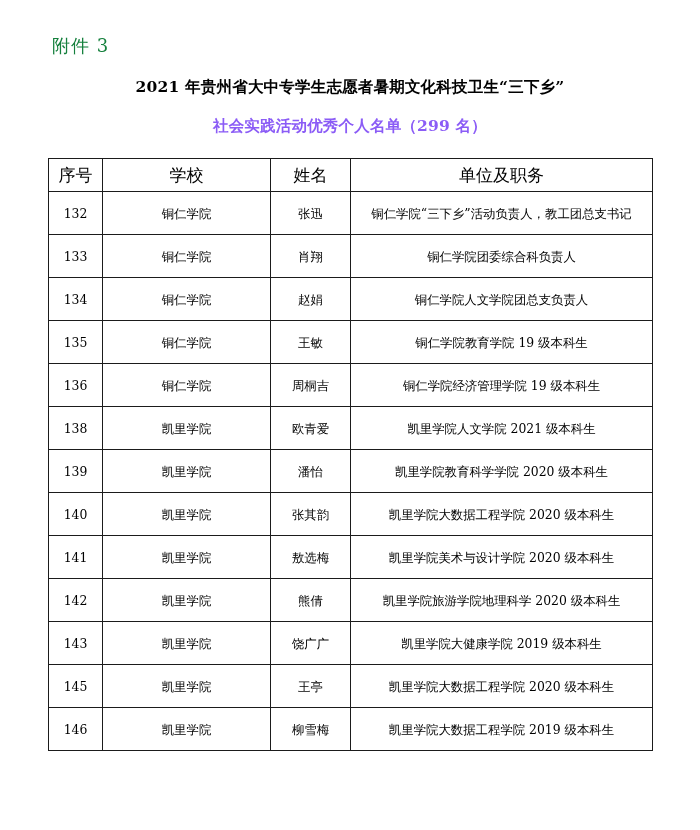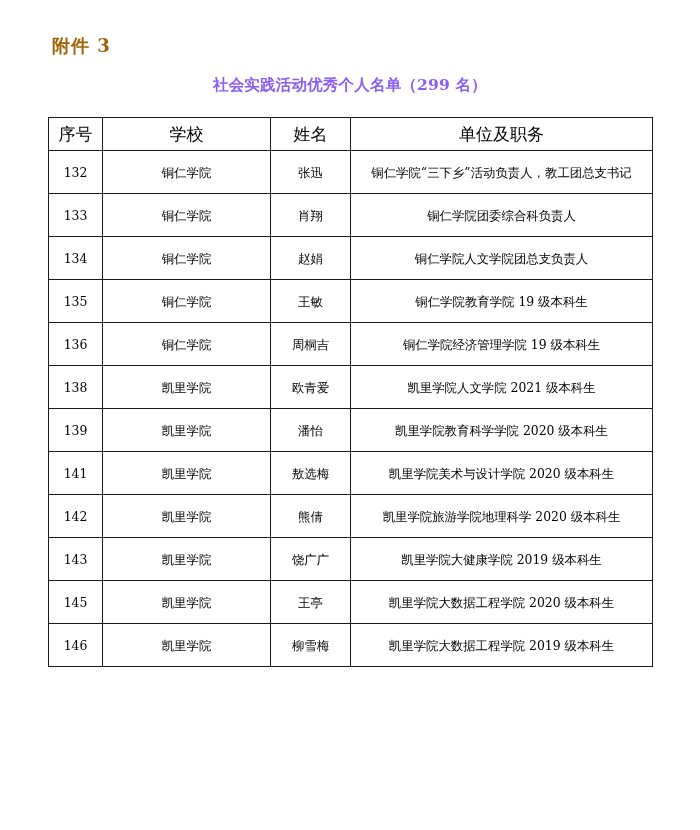--- a/index.html
+++ b/index.html
@@ -19,24 +19,23 @@
     width: 700px;
     height: 830px;
     box-sizing: border-box;
     padding: 34px 48px 0 48px;
     position: relative;
   }
   .attachment-label {
     font-family: "DejaVu Serif", "Liberation Serif", serif;
     font-size: 18px;
     letter-spacing: 1px;
-    color: #a16207;
+    color: #15803d;
     margin: 0 0 0 4px;
     line-height: 1.3;
-    font-weight: bold;
   }
   .doc-title {
     text-align: center;
     font-size: 15.5px;
     font-weight: bold;
     letter-spacing: 0.2px;
     margin-top: 20px;
     color: #000;
   }
   .doc-subtitle {
@@ -77,20 +76,21 @@
     padding: 0 8px;
   }
 </style>
 </head>
 <body>
 
 <div class="page">
 
   <div class="attachment-label">附件 3</div>
 
+  <div class="doc-title">2021 年贵州省大中专学生志愿者暑期文化科技卫生“三下乡”</div>
 
   <div class="doc-subtitle">社会实践活动优秀个人名单（299 名）</div>
 
   <table class="roster">
     <colgroup>
       <col class="c-no">
       <col class="c-school">
       <col class="c-name">
       <col class="c-unit">
     </colgroup>
@@ -139,20 +139,26 @@
           <td>欧青爱</td>
           <td class="unit">凯里学院人文学院 2021 级本科生</td>
         </tr>
         <tr>
           <td>139</td>
           <td>凯里学院</td>
           <td>潘怡</td>
           <td class="unit">凯里学院教育科学学院 2020 级本科生</td>
         </tr>
         <tr>
+          <td>140</td>
+          <td>凯里学院</td>
+          <td>张其韵</td>
+          <td class="unit">凯里学院大数据工程学院 2020 级本科生</td>
+        </tr>
+        <tr>
           <td>141</td>
           <td>凯里学院</td>
           <td>敖选梅</td>
           <td class="unit">凯里学院美术与设计学院 2020 级本科生</td>
         </tr>
         <tr>
           <td>142</td>
           <td>凯里学院</td>
           <td>熊倩</td>
           <td class="unit">凯里学院旅游学院地理科学 2020 级本科生</td>

